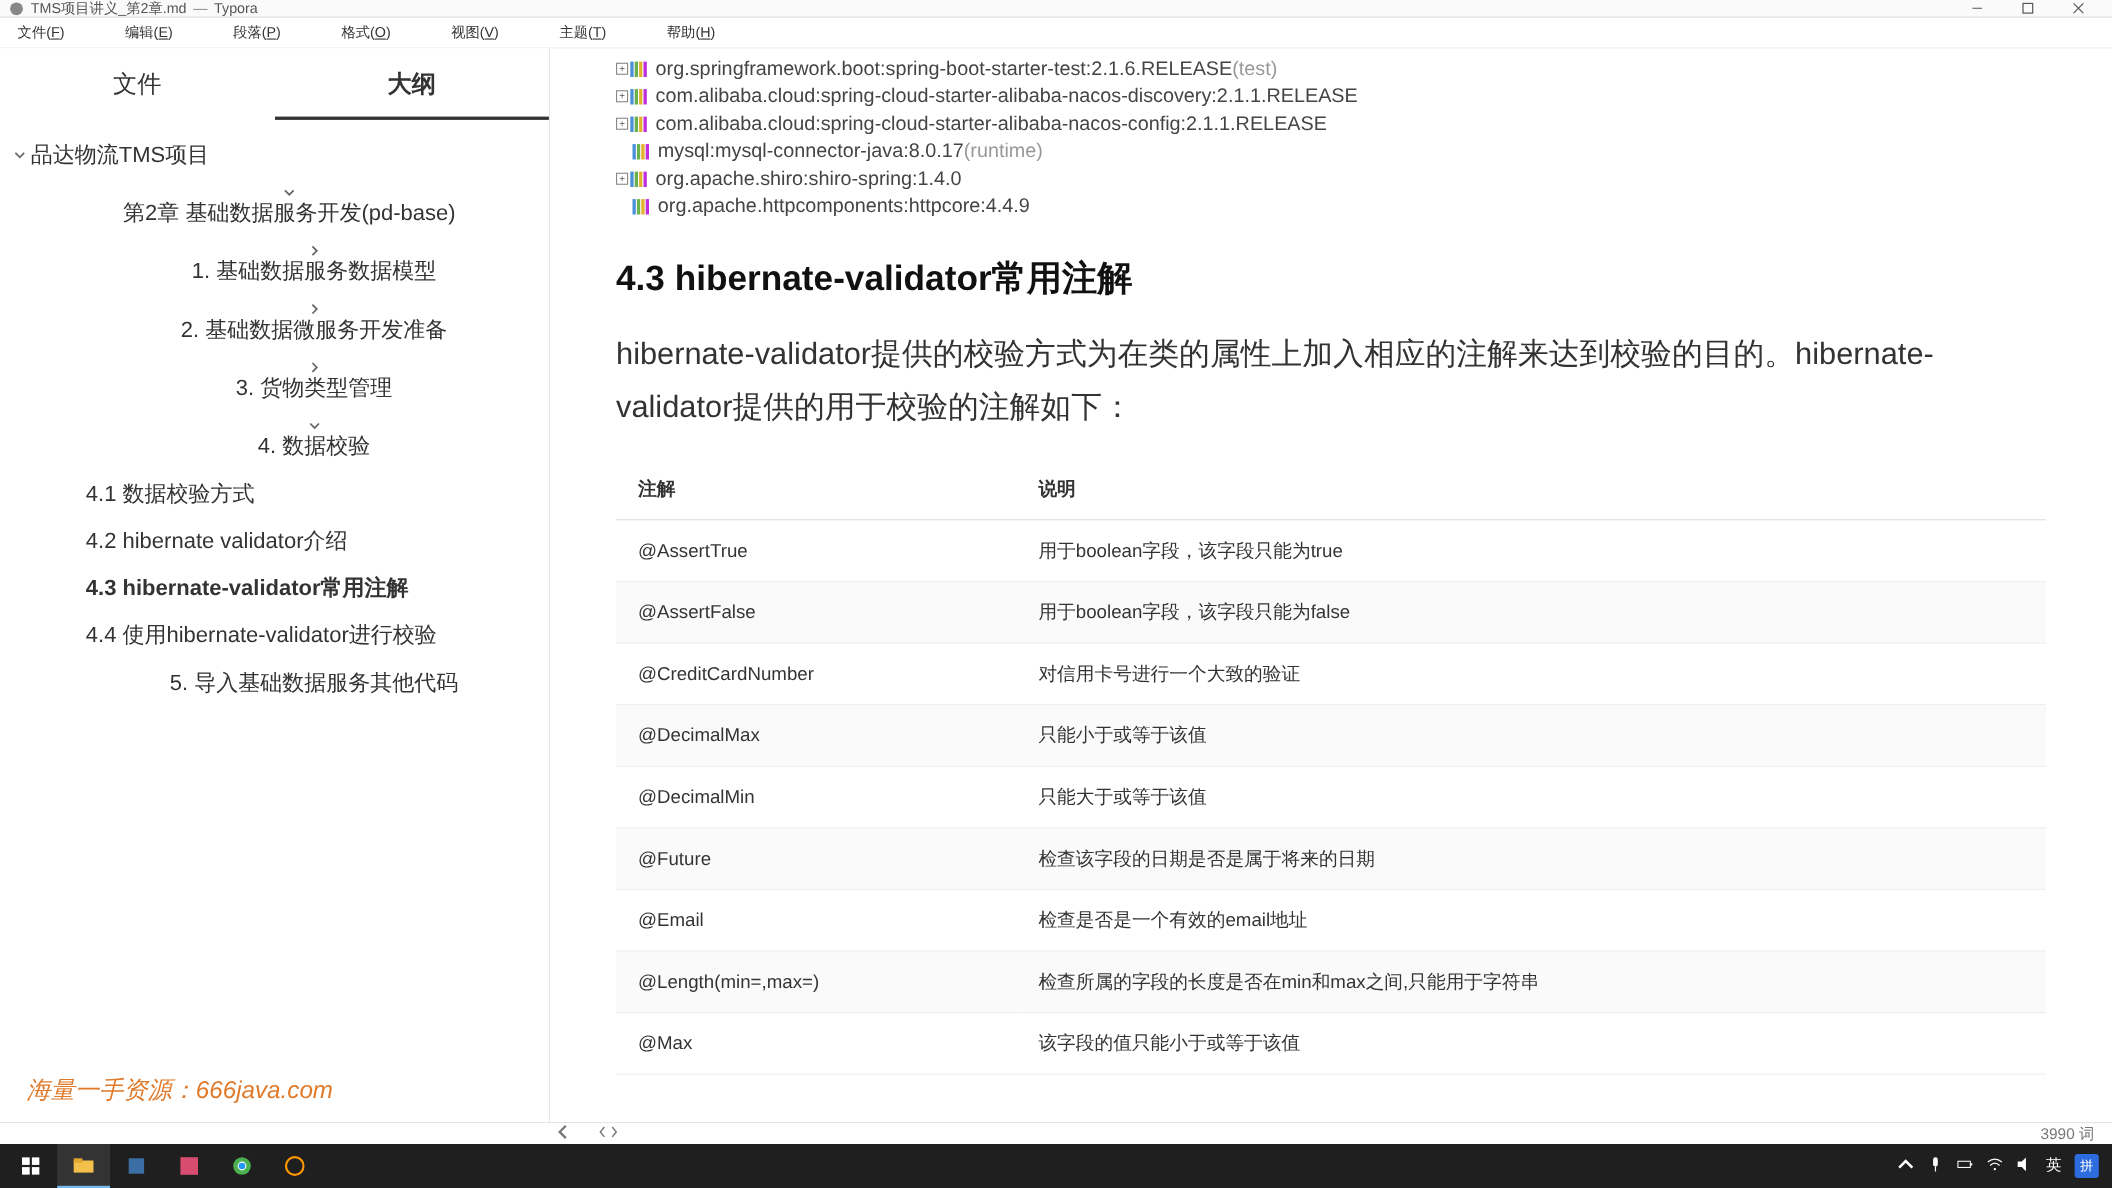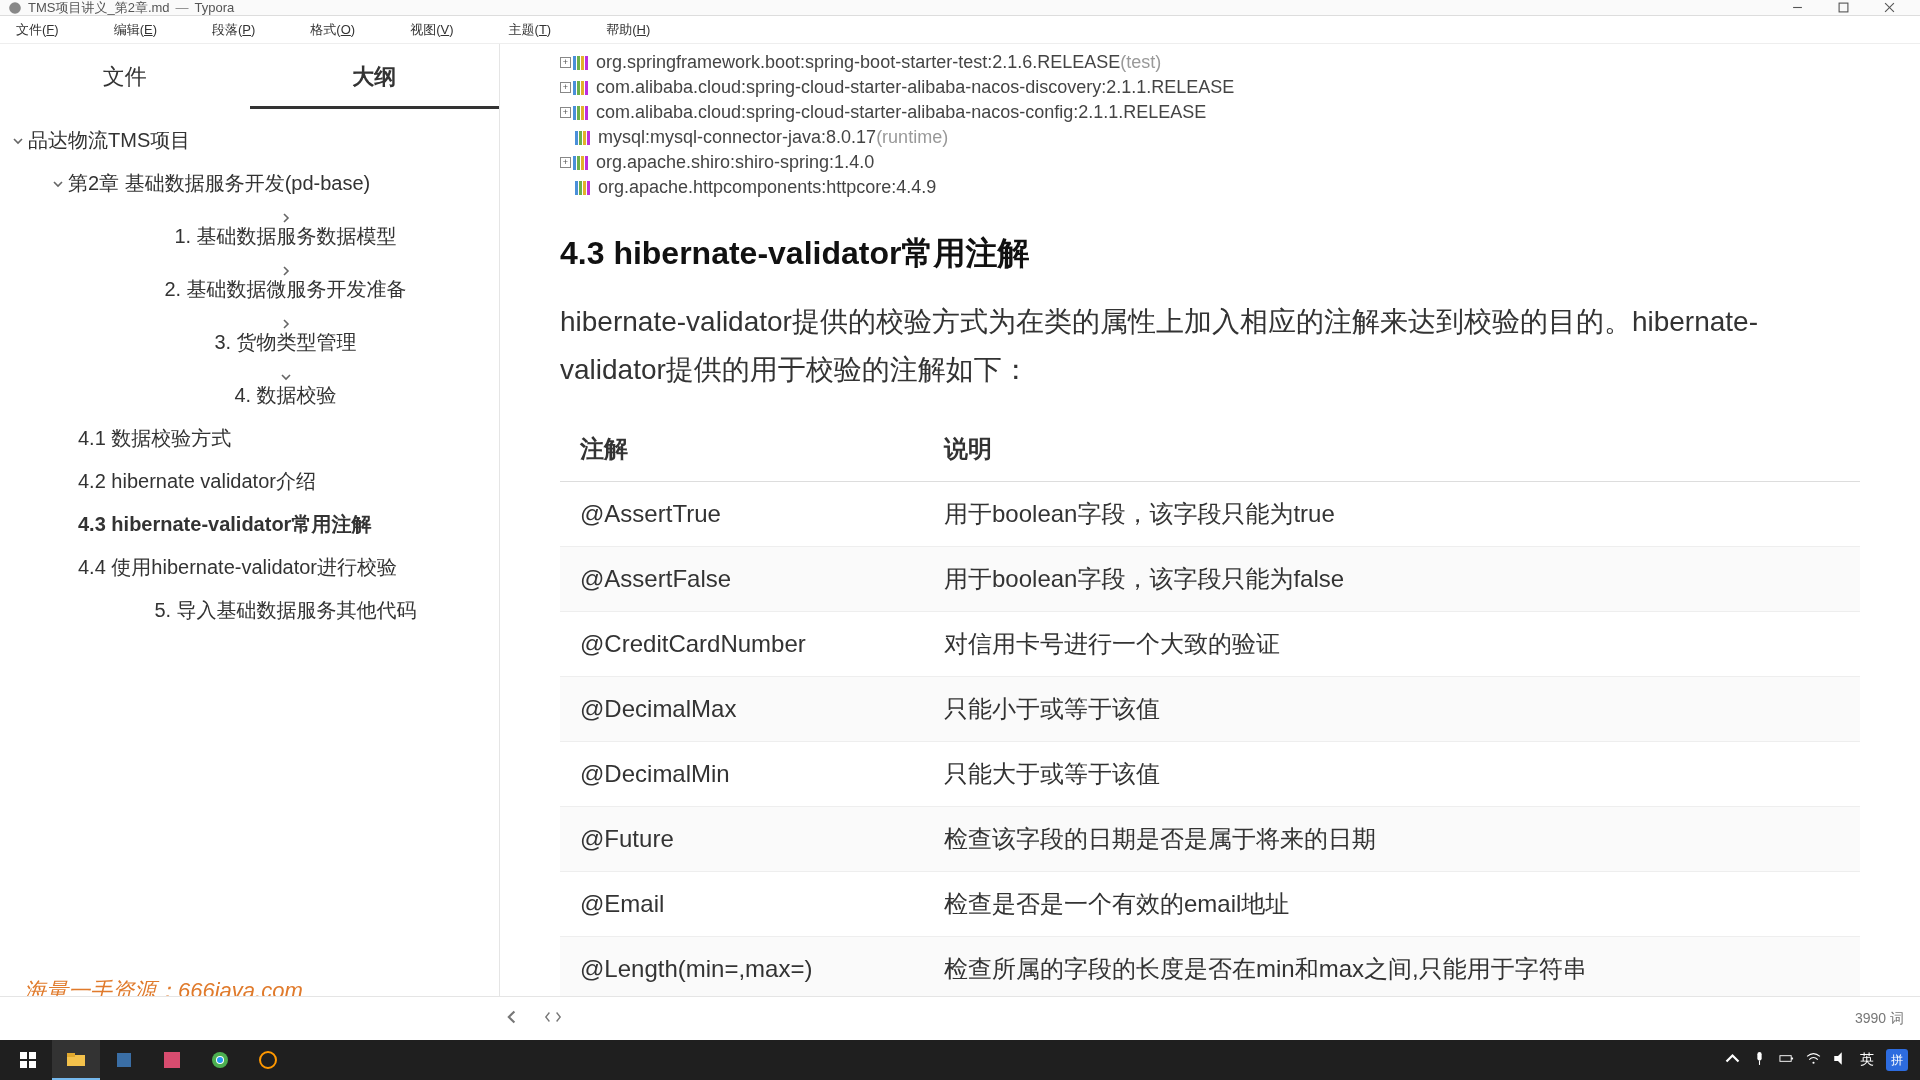--- a/index.html
+++ b/index.html
@@ -23,21 +23,21 @@
 .app { display:flex; height:calc(1080px - 32px - 28px - 40px); }
 .sidebar { width:500px; border-right:1px solid #e5e5e5; background:#fff; display:flex; flex-direction:column; }
 .side-tabs { display:flex; }
 .side-tab { flex:1; text-align:center; padding:18px 0 14px; font-size:22px; color:#333; cursor:pointer; }
 .side-tab.active { font-weight:700; border-bottom:3px solid #333; }
 .tree { padding:10px 0 0 0; font-size:20px; color:#333; overflow-y:auto; flex:1; }
 .tree-row { padding:8px 0 8px 0; display:flex; align-items:center; cursor:pointer; }
 .arrow { width:20px; display:inline-flex; justify-content:center; color:#666; }
 .arrow svg { width:10px; height:10px; }
 .tree .l0 { padding-left:8px;text-align:center; }
-.tree .l1 { padding-left:48px; }
+.tree .l1 { padding-left:27px;flex-direction:column; }
 .tree .l2 { padding-left:72px;flex-direction:column; }
 .tree .l3 { padding-left:78px; }
 .tree .bold { font-weight:700; }
 .watermark { padding:12px 24px 18px; font-size:22px; color:#e07a2b; font-style:italic; }
 
 
 .content { flex:1; overflow:auto; padding:0 60px 40px 60px; }
 .dep-block { margin-top:6px; font-family:Consolas,monospace; font-size:18px; color:#444; }
 .dep-row { display:flex; align-items:center; padding:2px 0; }
 .dep-row .tree-ico { display:inline-flex; gap:2px; margin-right:8px; align-items:center; }
@@ -45,27 +45,27 @@
 .dep-row .bars { display:inline-flex; gap:1px; }
 .dep-row .bars span { width:3px; height:14px; background:#4a90d9; display:inline-block; }
 .dep-row .bars span:nth-child(2){ background:#6ab04c; }
 .dep-row .bars span:nth-child(3){ background:#e1b12c; }
 .dep-row .bars span:nth-child(4){ background:#be2edd; }
 .scope { color:#999; }
 
 h2.section { font-size:32px; font-weight:700; margin:32px 0 22px; color:#111; }
 p.para { font-size:28px; line-height:1.7; color:#333; margin-bottom:24px; }
 
-table.anno { width:100%; border-collapse:collapse; font-size:24px; }
+table.anno { width:100%; border-collapse:collapse; font-size:17px; }
 table.anno th { text-align:left; font-weight:700; padding:16px 20px; border-bottom:1px solid #ddd; background:#fff; }
 table.anno td { padding:16px 20px; border-bottom:1px solid #eee; }
 table.anno tbody tr:nth-child(even) td { background:#fafafa; }
 
 
-.statusbar { height:44px; border-top:1px solid #e5e5e5; display:flex; align-items:center; padding:0 16px; font-size:14px; color:#777; background:#fff; position:absolute; left:0; right:0; bottom:40px; }
+.statusbar { height:20px; border-top:1px solid #e5e5e5; display:flex; align-items:center; padding:0 16px; font-size:14px; color:#777; background:#fff; position:absolute; left:0; right:0; bottom:40px; }
 .statusbar .nav-icons { display:flex; gap:24px; margin-left:490px; }
 .statusbar .spacer { flex:1; }
 
 
 .taskbar { position:absolute; left:0; right:0; bottom:0; height:40px; background:#1f1f1f; display:flex; align-items:center; padding:0 4px; }
 .taskbar .tbtn { width:48px; height:40px; display:flex; align-items:center; justify-content:center; }
 .taskbar .tbtn.active { border-bottom:2px solid #76b9ed; background:#333; }
 .taskbar .spacer { flex:1; }
 .tray { display:flex; align-items:center; gap:12px; color:#fff; font-size:13px; padding-right:8px; }
 .tray svg { width:15px; height:15px; }

